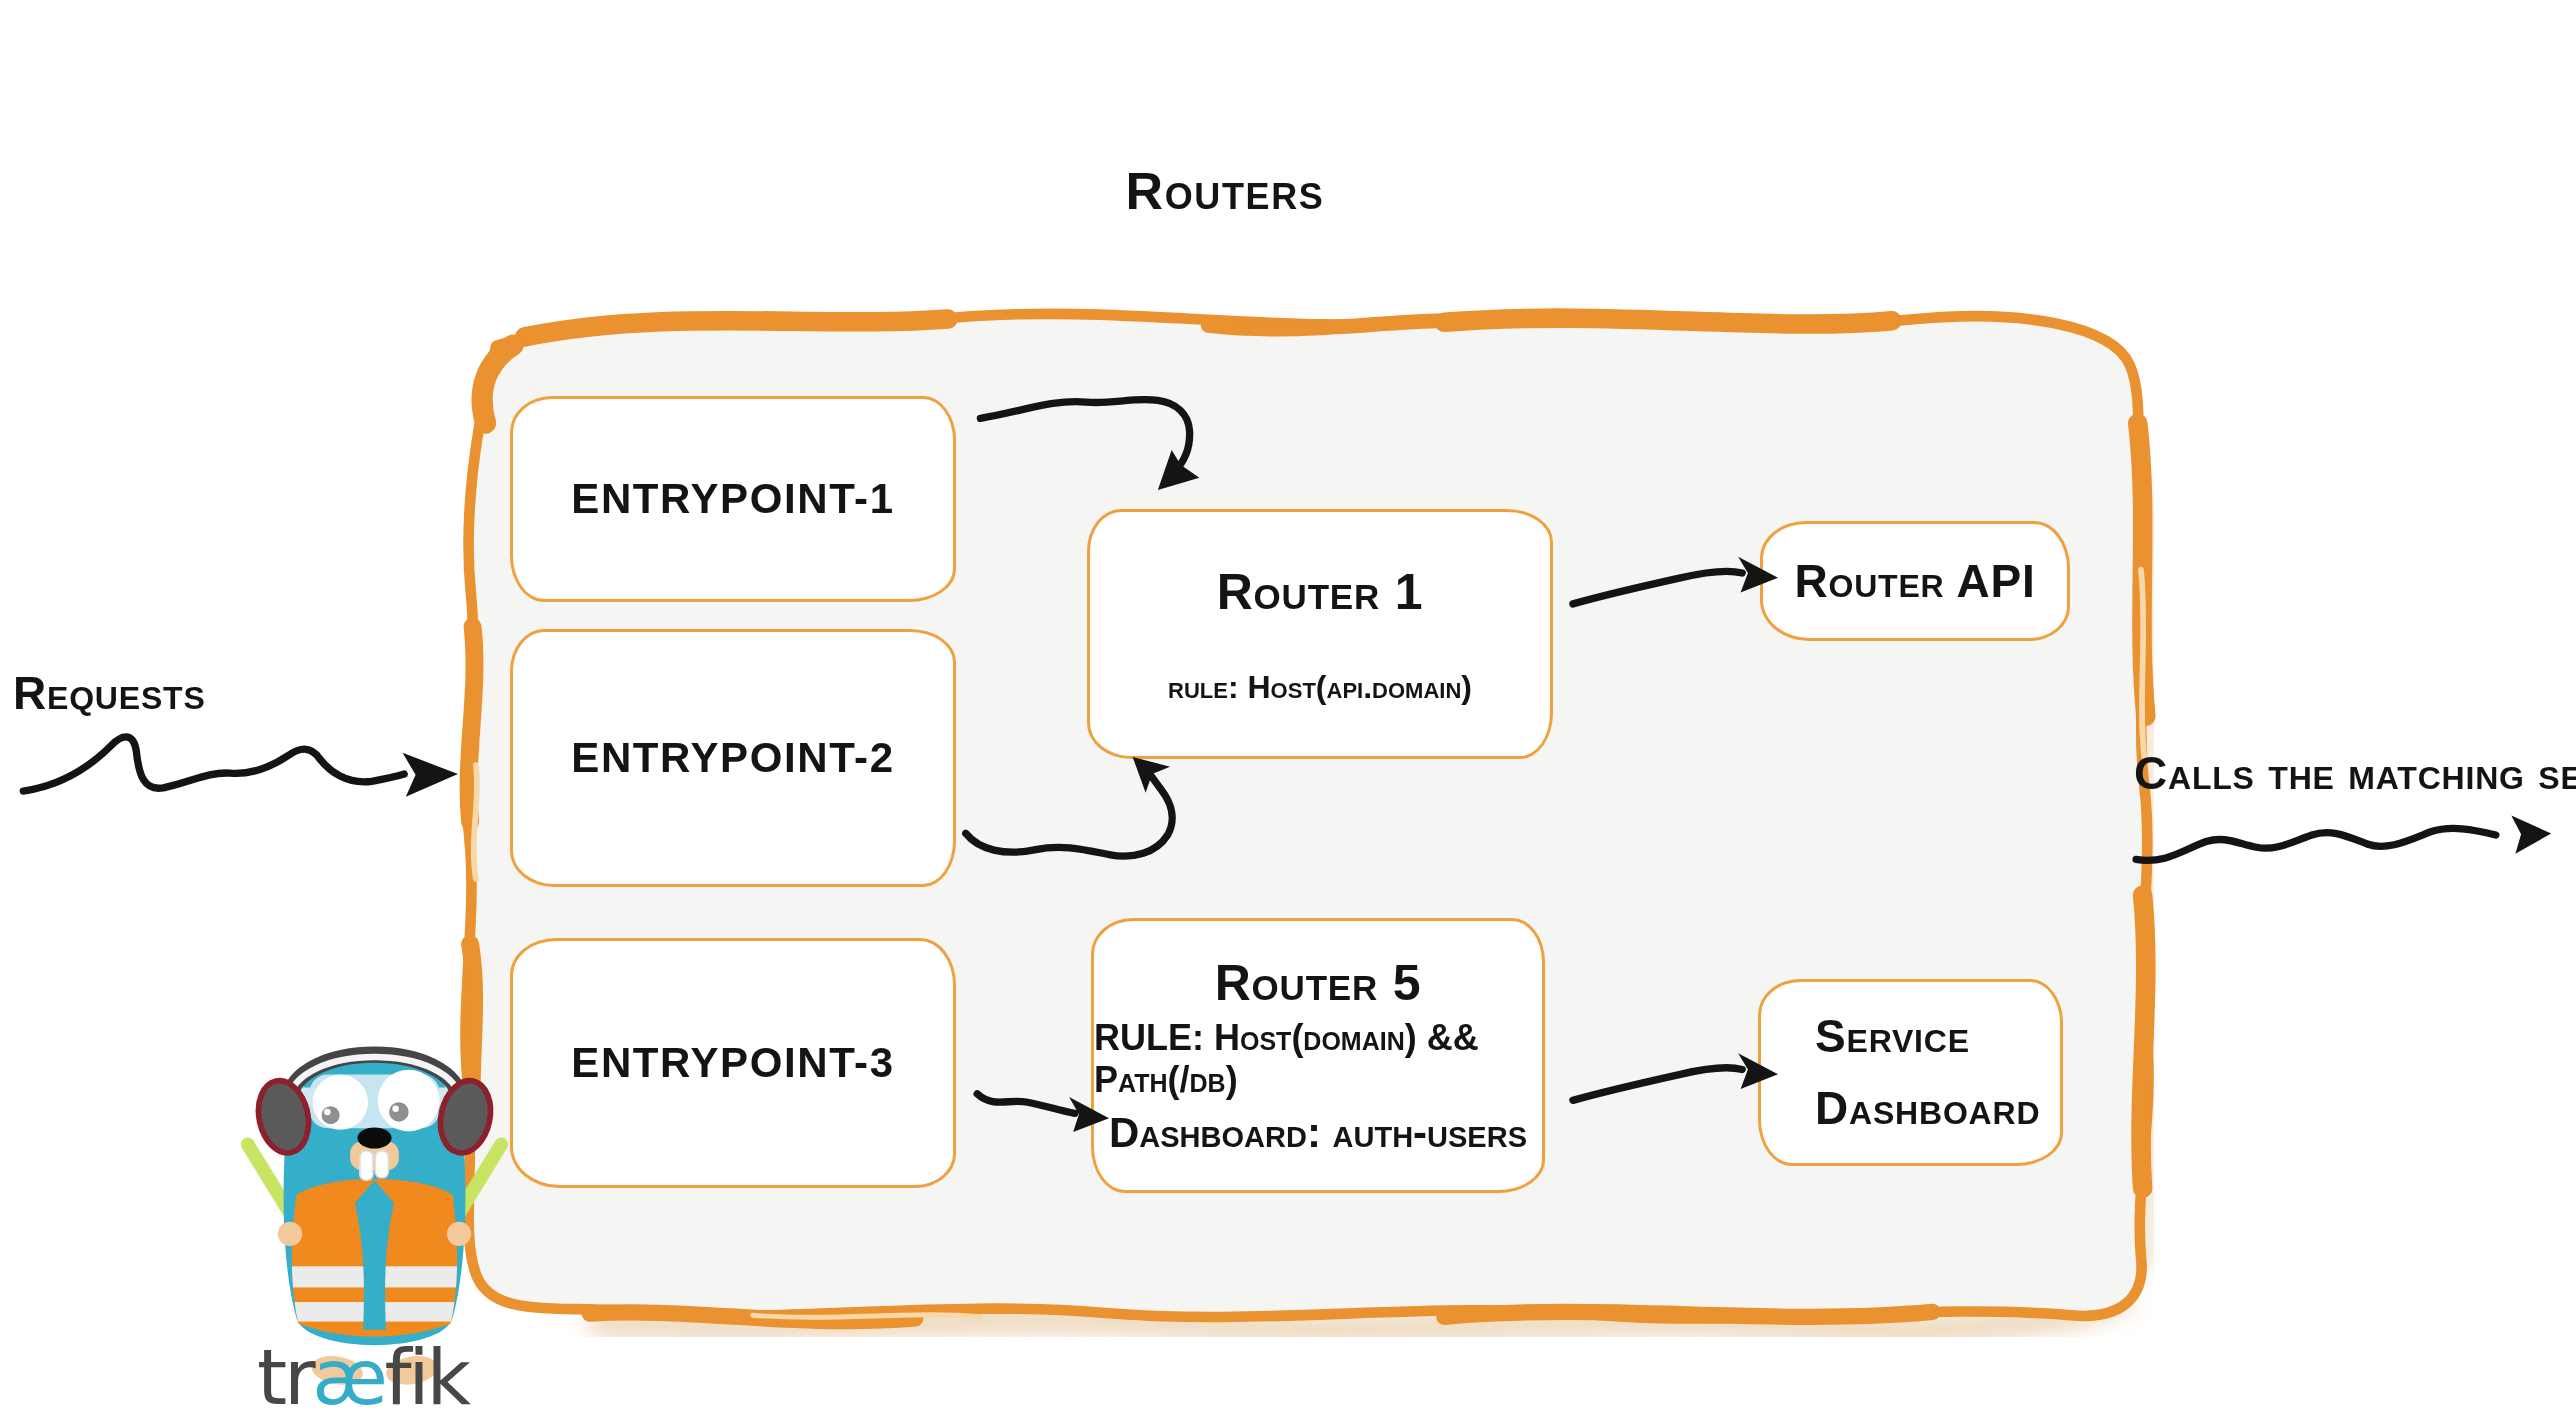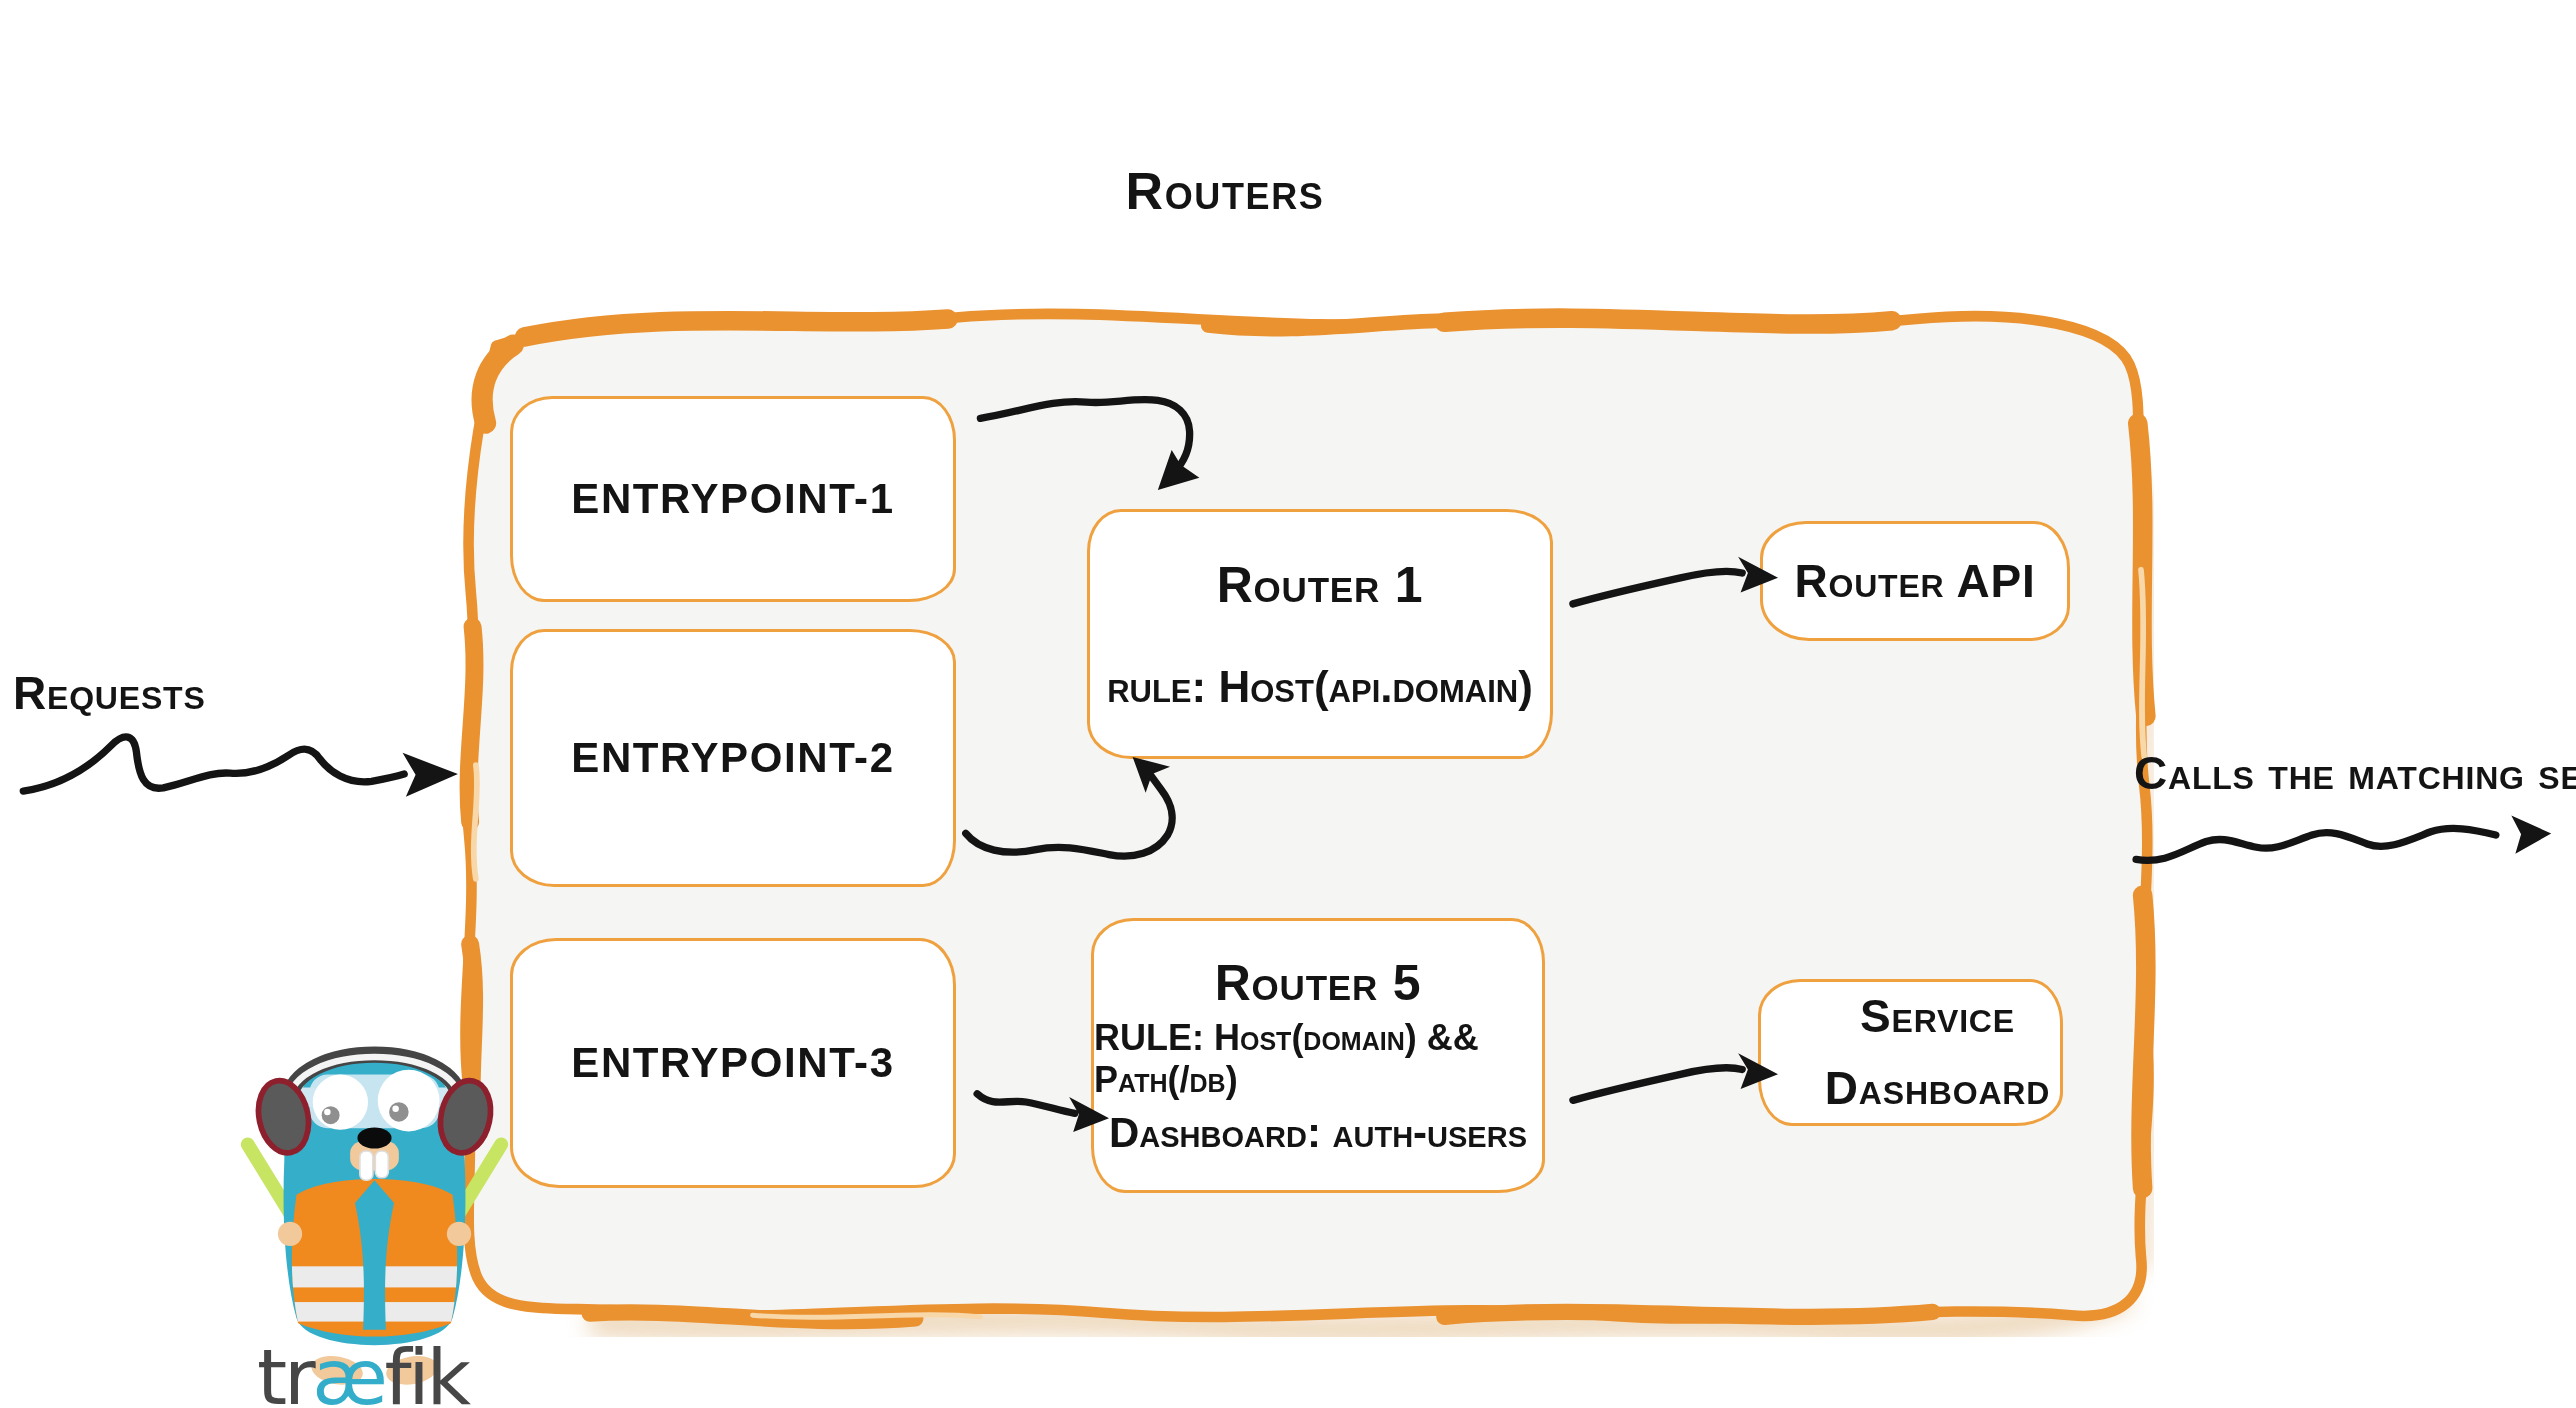--- a/index.html
+++ b/index.html
@@ -19,21 +19,21 @@
     position:absolute;background:#ffffff;border:3.3px solid #EFA13F;z-index:2;
     display:flex;flex-direction:column;align-items:center;justify-content:center;
   }
   .rad-a{border-radius:42px 33px 47px 34px / 36px 44px 33px 46px;align-items:center;}
   .rad-b{border-radius:34px 46px 33px 44px / 42px 33px 46px 36px;}
   .rad-c{border-radius:46px 36px 41px 49px / 37px 47px 34px 41px;}
   .ep-label{
     font-size:42px;font-weight:bold;letter-spacing:1.6px;text-transform:uppercase;
   }
   .router-title{font-size:50px;font-weight:bold;font-variant:small-caps;letter-spacing:0.8px;}
-  .router-rule{font-size:44px;font-weight:bold;font-variant:small-caps;}
+  .router-rule{font-size:32px;font-weight:bold;font-variant:small-caps;}
   .router2-rule{font-size:36px;font-weight:bold;font-variant:small-caps;margin-top:5px;}
   .router2-mw{font-size:42px;font-weight:bold;font-variant:small-caps;margin-top:8.1px;}
   .service-label{font-size:46px;font-weight:bold;font-variant:small-caps;letter-spacing:0.8px;}
   .dash-box{align-items:flex-start;justify-content:center;padding-left:54px;box-sizing:border-box;}
   .dash-box .service-label{line-height:1.55;}
   .side-label{
     position:absolute;font-size:46px;font-weight:bold;font-variant:small-caps;
     letter-spacing:0.8px;z-index:3;white-space:nowrap;
   }
   .lbl-requests{left:13px;top:666px;}
@@ -121,21 +121,21 @@
   </div>
   <div class="box rad-a" style="left:1091px;top:918px;width:448px;height:269px;">
     <span class="router-title">Router 5</span>
     <span class="router2-rule">RULE: Host(domain) &amp;&amp; Path(/db)</span>
     <span class="router2-mw">Dashboard: auth-users</span>
   </div>
 
   <div class="box rad-c" style="left:1760px;top:521px;width:304px;height:114px;">
     <span class="service-label">Router API</span>
   </div>
-  <div class="box rad-a dash-box" style="left:1758px;top:979px;width:305px;height:147px;text-align:center;">
+  <div class="box rad-a dash-box" style="left:1758px;top:979px;width:305px;height:187px;">
     <span class="service-label">Service Dashboard</span>
   </div>
 
   <div class="side-label lbl-requests">Requests</div>
   <div class="side-label lbl-calls">Calls the matching server</div>
 
   <svg class="layer arrows" width="2576" height="1408" viewBox="0 0 3165 1730">
     <g stroke="#141414" stroke-width="9" fill="none" stroke-linecap="round">
 
       <g>

